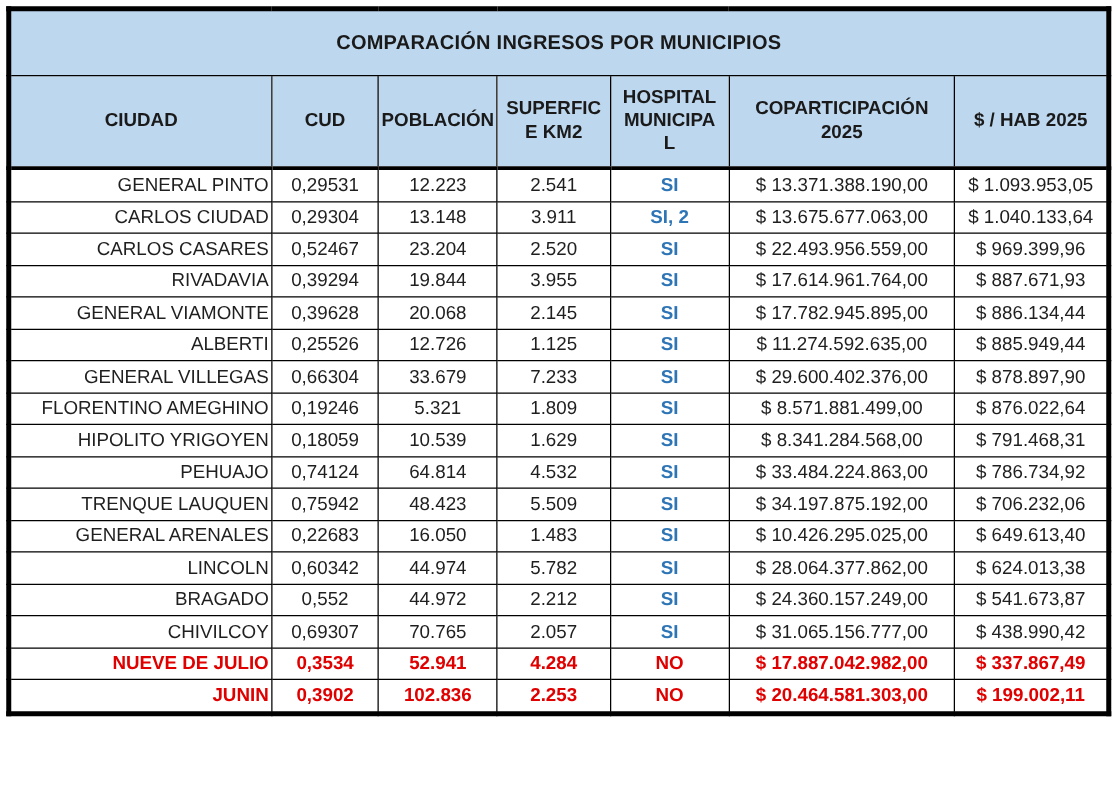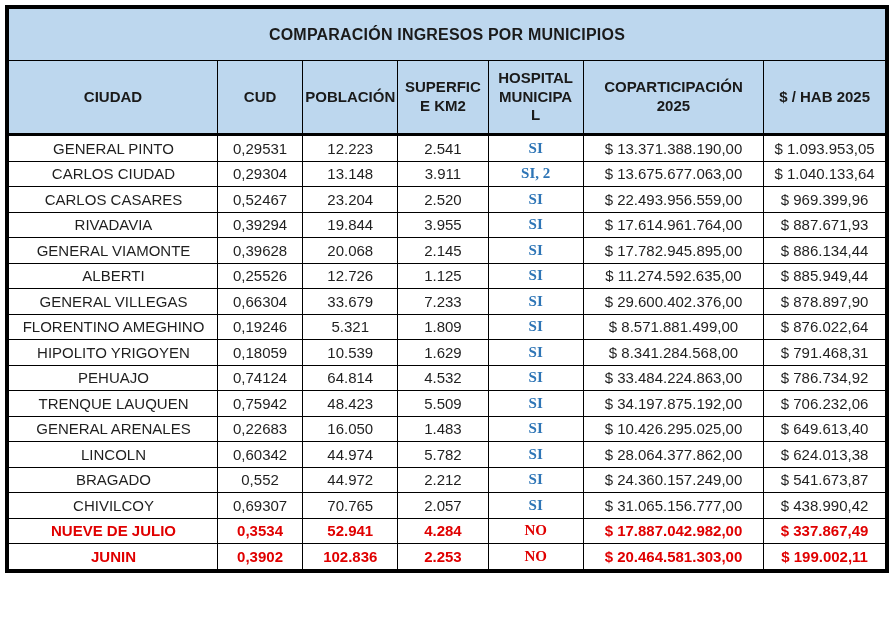--- a/index.html
+++ b/index.html
@@ -52,28 +52,27 @@
   tbody td {
     height: 24.5px;
     font-size: 15px;
     color: #1f1f1f;
     text-align: center;
     vertical-align: middle;
     padding: 0 2px;
     background: #ffffff;
   }
   tbody td.c-ciudad {
-    text-align: center;
+    text-align: right;
     padding-left: 3px;
     margin-top: 28px;
   }
   tbody td.c-hospital {
     font-weight: 700;
     color: var(--si-blue, #2E75B6);
-    font-family: Liberation Serif, serif;
   }
   tbody tr.highlight td {
     color: var(--hl-red, #E00000);
     font-weight: 700;
   }
   tbody tr.highlight td.c-hospital {
     color: var(--hl-red, #E00000);
     margin-top: 20px;
   }
 </style>

